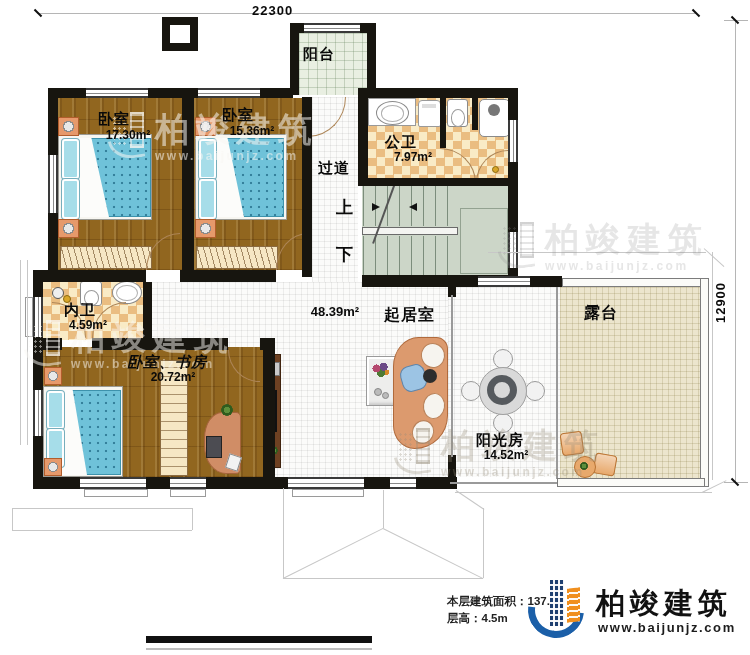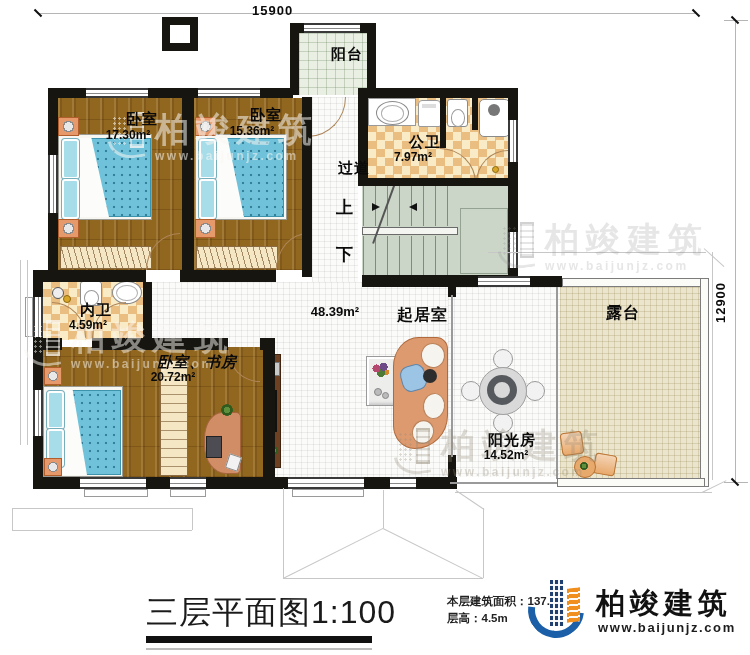--- a/index.html
+++ b/index.html
@@ -29,21 +29,21 @@
   .f-balc{position:absolute;background-color:#e9efe2;
     background-image:linear-gradient(rgba(100,130,90,.28) 1px,transparent 1px),
                      linear-gradient(90deg,rgba(100,130,90,.28) 1px,transparent 1px);background-size:9px 9px;}
   .f-stair{position:absolute;background:#ccd6c8;}
   .f-terr{position:absolute;background-color:#ece5cd;
     background-image:linear-gradient(rgba(140,125,70,.22) 1px,transparent 1px),
                      linear-gradient(90deg,rgba(140,125,70,.22) 1px,transparent 1px);background-size:6px 6px;}
   .parapet{position:absolute;background:#fbfbf8;border:1px solid #7c7c7c;box-sizing:border-box;}
   .glass{position:absolute;background:#9a9a9a;}
   
-  .lbl{position:absolute;font-weight:700;font-size:15px;text-align:right;letter-spacing:1px;line-height:1.1;}
+  .lbl{position:absolute;font-weight:700;font-size:15px;text-align:left;letter-spacing:1px;line-height:1.1;}
   .lbl.big{font-size:16px;}
   .area{position:absolute;font-weight:700;font-size:12px;text-align:center;line-height:1;}
   .updown{position:absolute;font-weight:900;font-size:17px;}
   .dimtxt{position:absolute;font-weight:700;font-size:13px;letter-spacing:1px;}
   
   .arc{position:absolute;box-sizing:border-box;}
   .arc.tl{border-right:1.4px solid #ad8557;border-bottom:1.4px solid #ad8557;border-bottom-right-radius:100% 100%;border-left:1px solid #8a6a44;}
   .arc.tr{border-left:1.4px solid #ad8557;border-bottom:1.4px solid #ad8557;border-bottom-left-radius:100% 100%;}
   .arc.bl{border-right:1.4px solid #ad8557;border-top:1.4px solid #ad8557;border-top-right-radius:100% 100%;}
   .arc.br{border-left:1.4px solid #ad8557;border-top:1.4px solid #ad8557;border-top-left-radius:100% 100%;}
@@ -361,29 +361,28 @@
   <div class="area" style="left:143px;top:371px;width:60px;">20.72m²</div>
   <div class="area" style="left:303px;top:305px;width:64px;font-size:13px;">48.39m²</div>
   <div class="lbl big" style="left:384px;top:306px;width:64px;">起居室</div>
   <div class="lbl big" style="left:584px;top:304px;width:56px;">露台</div>
   <div class="lbl" style="left:476px;top:432px;width:60px;">阳光房</div>
   <div class="area" style="left:478px;top:449px;width:56px;">14.52m²</div>
 
   <div class="dline" style="left:37px;top:13px;width:660px;height:1px;"></div>
   <div class="tick" style="left:33px;top:12px;"></div>
   <div class="tick" style="left:691px;top:12px;"></div>
-  <div class="dimtxt" style="left:252px;top:3px;">15900</div>
+  <div class="dimtxt" style="left:252px;top:3px;">22300</div>
   <div class="dline" style="left:724px;top:20px;width:24px;height:1px;"></div>
   <div class="dline" style="left:735px;top:21px;width:1px;height:461px;"></div>
   <div class="dline" style="left:724px;top:482px;width:24px;height:1px;"></div>
   <div class="tick" style="left:730px;top:19px;"></div>
   <div class="tick" style="left:730px;top:481px;"></div>
   <div class="dimtxt" style="left:690px;top:295px;width:60px;text-align:center;transform:rotate(-90deg);">12900</div>
 
-  <div class="title" style="left:146px;top:591px;width:226px;text-align:center;">三层平面图1:100</div>
   <div class="rule-b" style="left:146px;top:636px;width:226px;height:7px;"></div>
   <div class="rule-g" style="left:146px;top:648px;width:226px;height:2px;"></div>
   <div class="info" style="left:447px;top:594px;">本层建筑面积：137.2</div>
   <div class="info" style="left:447px;top:611px;">层高：4.5m</div>
 
   <div class="abs" style="left:528px;top:577px;width:222px;height:70px;">
     <div class="swoosh" style="left:0px;top:5px;"></div>
     <div class="tower1" style="left:22px;top:3px;width:14px;height:46px;"></div>
     <div class="tower2" style="left:39px;top:11px;width:13px;height:34px;"></div>
     <div class="brandname" style="left:68px;top:7px;">柏竣建筑</div>

